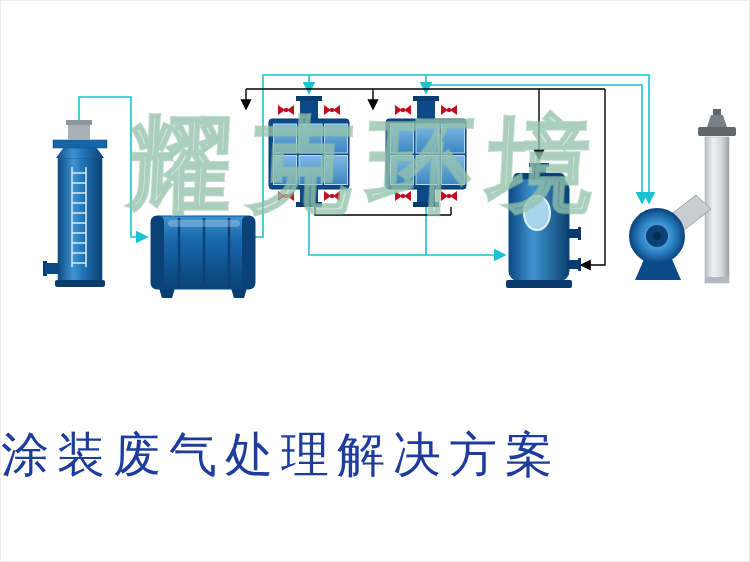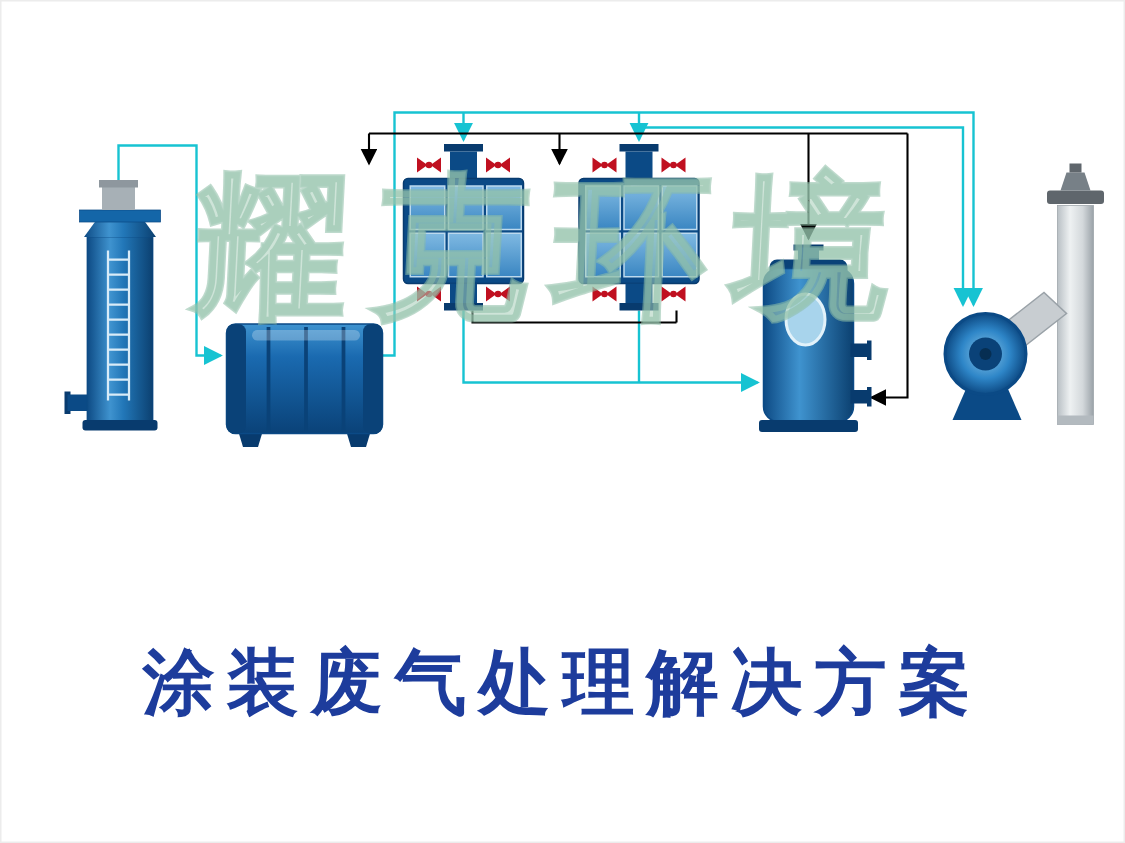--- a/index.html
+++ b/index.html
@@ -16,22 +16,22 @@
     position:absolute;left:128px;top:112px;z-index:5;pointer-events:none;
     font-family:"DejaVu Serif","Liberation Serif",serif;font-weight:bold;
     font-size:104px;letter-spacing:16px;line-height:1;
     color:rgba(178,216,196,0.30);
     -webkit-text-stroke:2px rgba(140,190,165,0.55);
     text-shadow:0 0 1px rgba(150,195,170,0.35);
     transform:skewX(-3deg);
     white-space:nowrap;
   }
   .title{
-    position:absolute;left:0;top:422px;width:100%;text-align:center;z-index:6;
-    font-family:"DejaVu Serif","Liberation Serif",serif;font-weight:bold;
+    position:absolute;left:0;top:422px;width:100%;z-index:6;
+    font-family:"DejaVu Serif","Liberation Serif",serif;font-weight:normal;
     font-size:48px;letter-spacing:8px;color:var(--title-blue,#1d3c9c);
     white-space:nowrap;
   }
 </style>
 </head>
 <body>
 
 <div id="stage">
 
   <svg id="flow-svg" viewBox="0 0 750 562">

